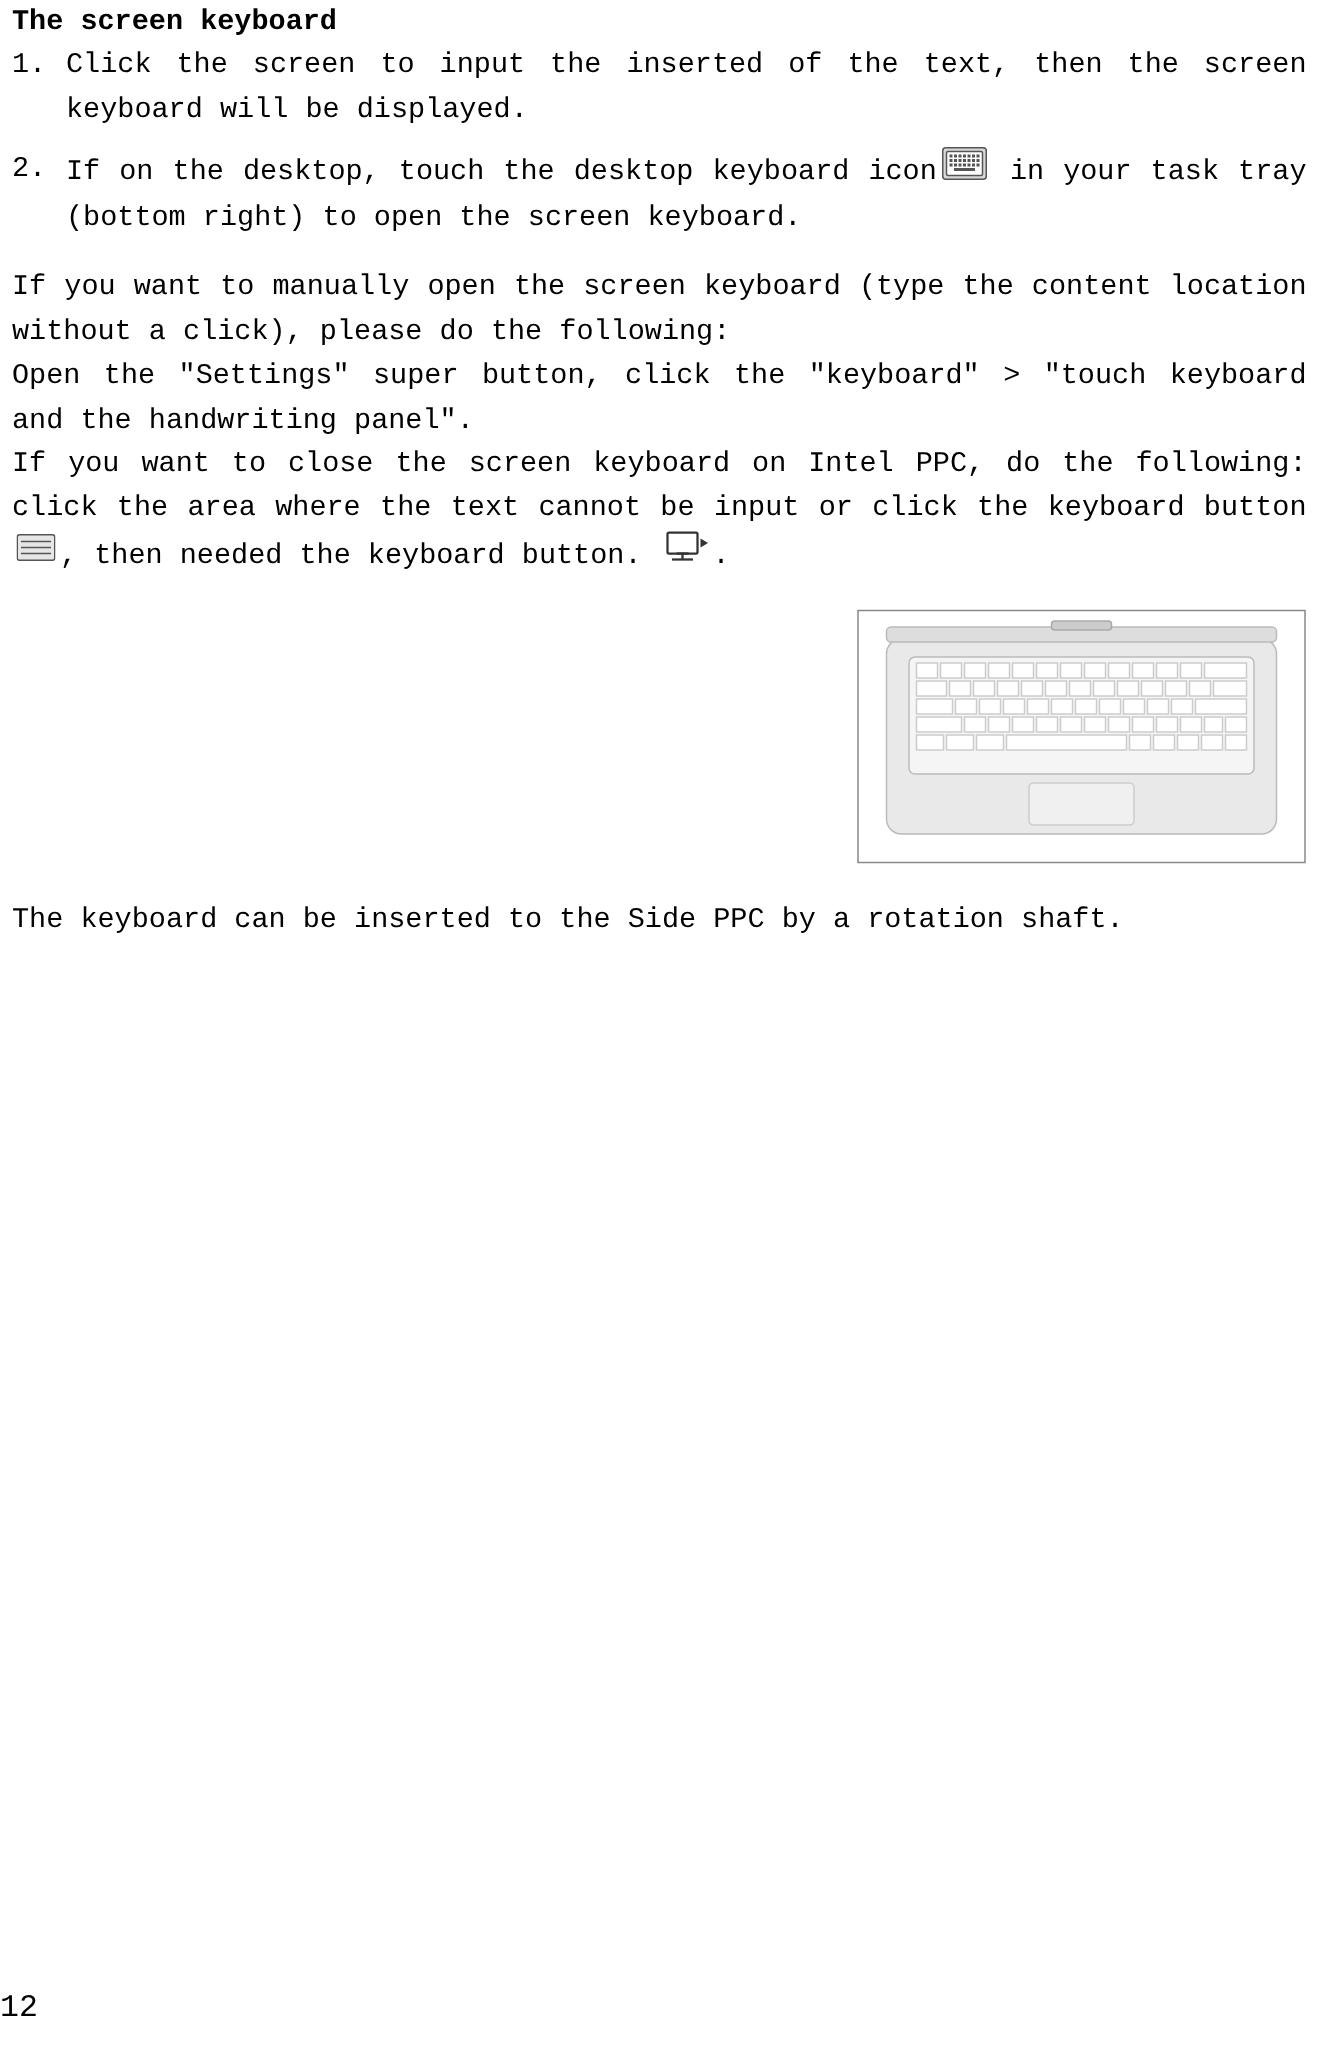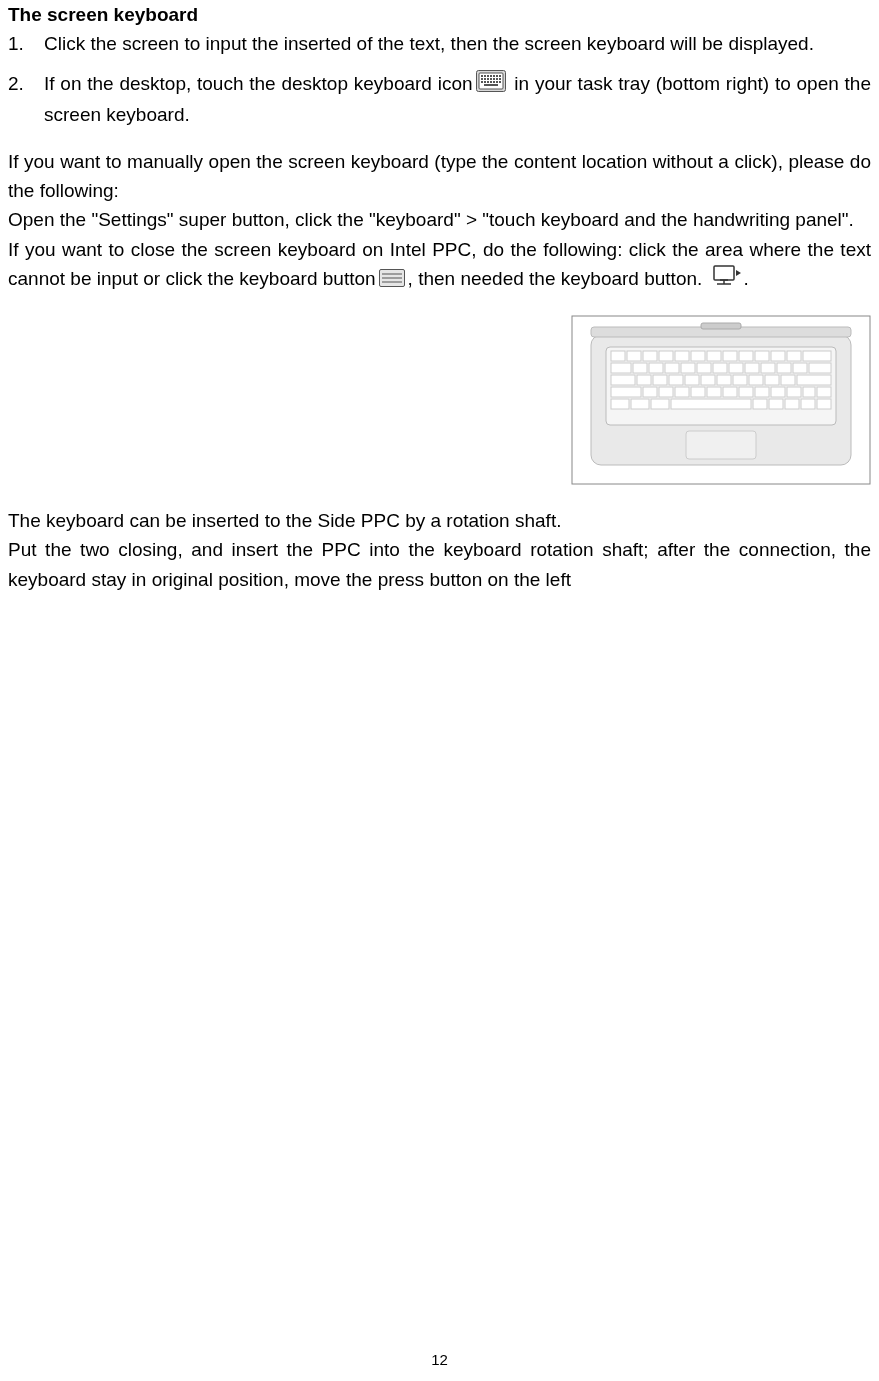--- a/index.html
+++ b/index.html
@@ -9,20 +9,21 @@
     font-size: 19px;
     line-height: 1.55;
     color: #000;
   }
   .page {
     width: 879px;
     min-height: 1381px;
     box-sizing: border-box;
     padding: 0 8px;
     position: relative;
+    font-family: Liberation Mono, monospace;
   }
   .bold {
     font-weight: bold;
   }
   .para {
     margin: 0;
     text-align: justify;
   }
   .list-item {
     display: flex;
@@ -66,25 +67,24 @@
   }
   .kbd-photo-svg {
     width: 300px;
     height: 170px;
   }
   .clear {
     clear: both;
   }
   .page-num {
     position: absolute;
-    bottom: 10px;
+    bottom: 24px;
     left: 0;
     width: 100%;
-    text-align: center;
-    font-size: 15px;
+    font-size: 21px;
   }
 </style>
 </head>
 <body>
 
 <div class="page">
 
   <p class="para bold">The screen keyboard</p>
 
 
@@ -230,16 +230,15 @@
 
       <rect x="115" y="116" width="70" height="28" rx="3" fill="#f0f0f0" stroke="#ccc"></rect>
     </svg>
   </div>
 
 
   <div class="clear"></div>
   <div style="height:6px;"></div>
 
   <p class="para">The keyboard can be inserted to the Side PPC by a rotation shaft.</p>
-  <p class="para">Put the two closing, and insert the PPC into the keyboard rotation shaft; after the connection, the keyboard stay in original position, move the press button on the left</p>
 
   <div class="page-num">12</div>
 </div>
 
 </body></html>

